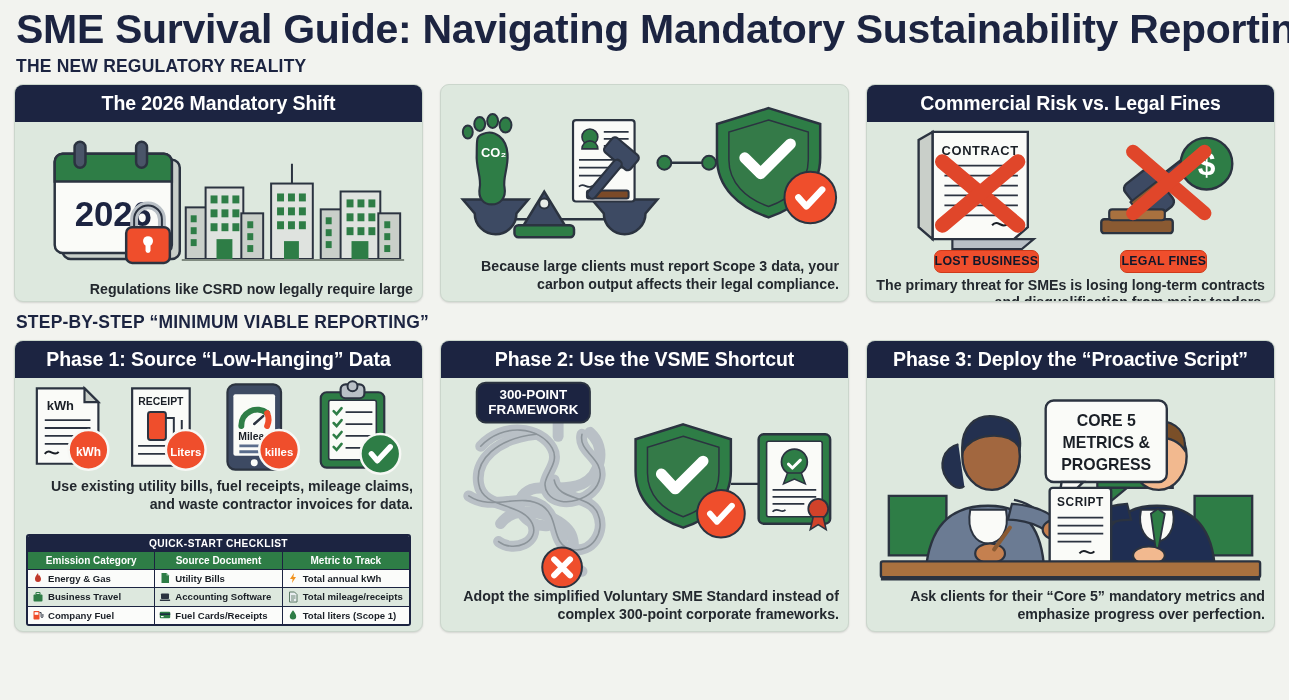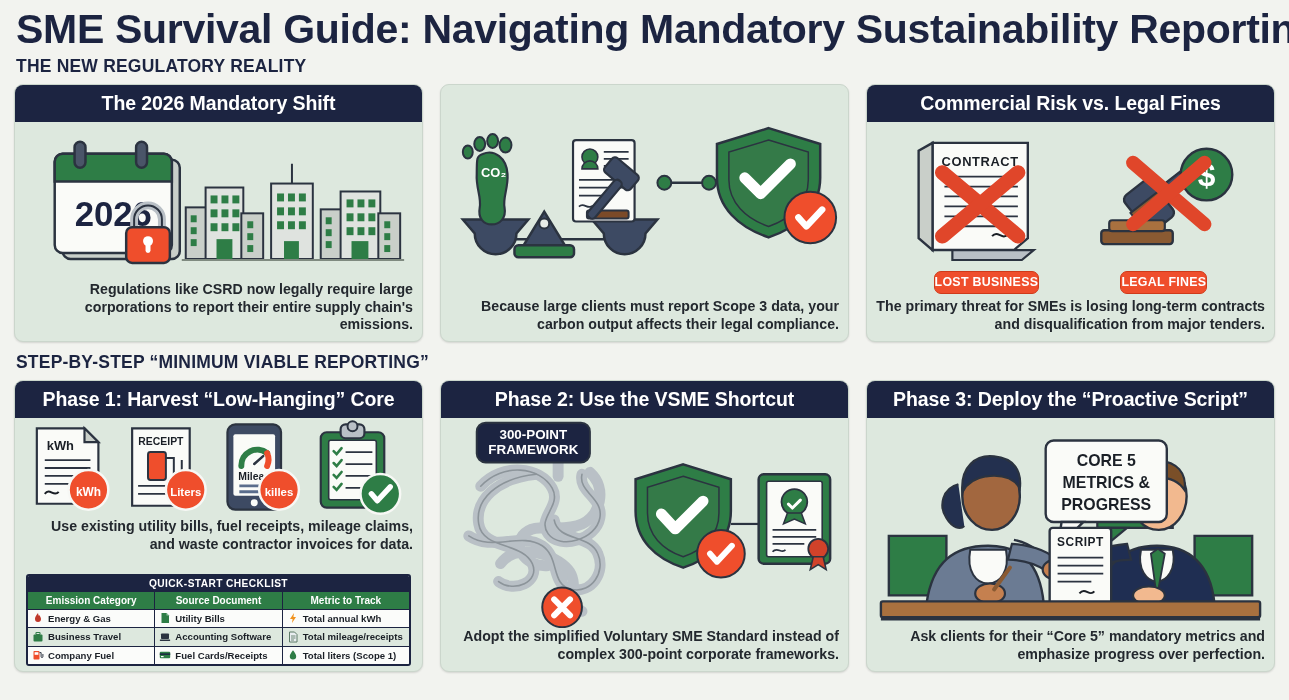--- a/index.html
+++ b/index.html
@@ -23,21 +23,21 @@
   }
 
   
   .row { display: flex; gap: 17px; }
   .card {
     width: 410px; border-radius: 9px; overflow: hidden;
     background: #dde8de; border: 1px solid #cbd6cc;
     box-shadow: 0 1px 2px rgba(0,0,0,.13);
     display: flex; flex-direction: column;
   }
-  .card.top { height: 258px; }
+  .card.top { height: 218px; }
   .card.bottom { height: 292px; }
   .card-header {
     background: #1c2441; color: #ffffff; text-align: center;
     font-size: 19.5px; font-weight: 700; letter-spacing: -0.1px;
     padding: 8px 6px 9px; line-height: 1.05;
   }
   .card-body { flex: 1; display: flex; flex-direction: column; position: relative; }
   .art { flex: 1; position: relative; }
   .caption {
     text-align: right; font-size: 14.2px; font-weight: 600;
@@ -70,21 +70,21 @@
     flex: 1; display: flex; align-items: center; gap: 4px;
     padding: 2.5px 4px 3px; border-right: 1px solid #1c2441;
     color: #1a1f26; font-weight: 600; font-size: 9.6px; white-space: nowrap;
   }
   .cl-row > div:last-child { border-right: none; }
   .cl-ico { width: 12px; height: 12px; flex: 0 0 12px; }
   .cl-ico svg { width: 12px; height: 12px; display: block; }
 
   
   .pill {
-    display: inline-block; background: #ef4e2c; color: #ffffff;
+    display: inline-block; background: #ef4e2c; color: #0f172a;
     font-weight: 700; font-size: 12.4px; letter-spacing: .3px;
     padding: 3px 0 4px; border-radius: 7px; border: 1.5px solid #cf3a1a;
   }
   .pill-row { display: flex; justify-content: space-around; padding: 0 26px 4px; }
 </style>
 </head>
 <body>
 
 <div class="page">
 
@@ -295,21 +295,21 @@
         <div class="caption">The primary threat for SMEs is losing long-term contracts and disqualification from major tenders.</div>
       </div>
     </div>
   </div>
 
   <div class="section-head" style="padding-top:10px;">STEP-BY-STEP “MINIMUM VIABLE REPORTING”</div>
 
   <div class="row">
 
     <div class="card bottom">
-      <div class="card-header">Phase 1: Harvest “Low-Hanging” Core</div>
+      <div class="card-header">Phase 1: Source “Low-Hanging” Data</div>
       <div class="card-body">
         <div class="art" style="flex:0 0 100px;">
           <svg viewBox="0 0 410 100" preserveAspectRatio="xMidYMid meet">
 
             <g>
               <path d="M22 10h48l14 14v62H22z" fill="#fafbf8" stroke="#2b3340" stroke-width="2.2"></path>
               <path d="M70 10l14 14H70z" fill="#c9cfc9" stroke="#2b3340" stroke-width="2.2"></path>
               <text x="32" y="32" font-family="'Liberation Sans',sans-serif" font-size="13" font-weight="700" fill="#1a1f26">kWh</text>
               <g stroke="#2b3340" stroke-width="1.8">
                 <line x1="30" y1="42" x2="76" y2="42"></line>

